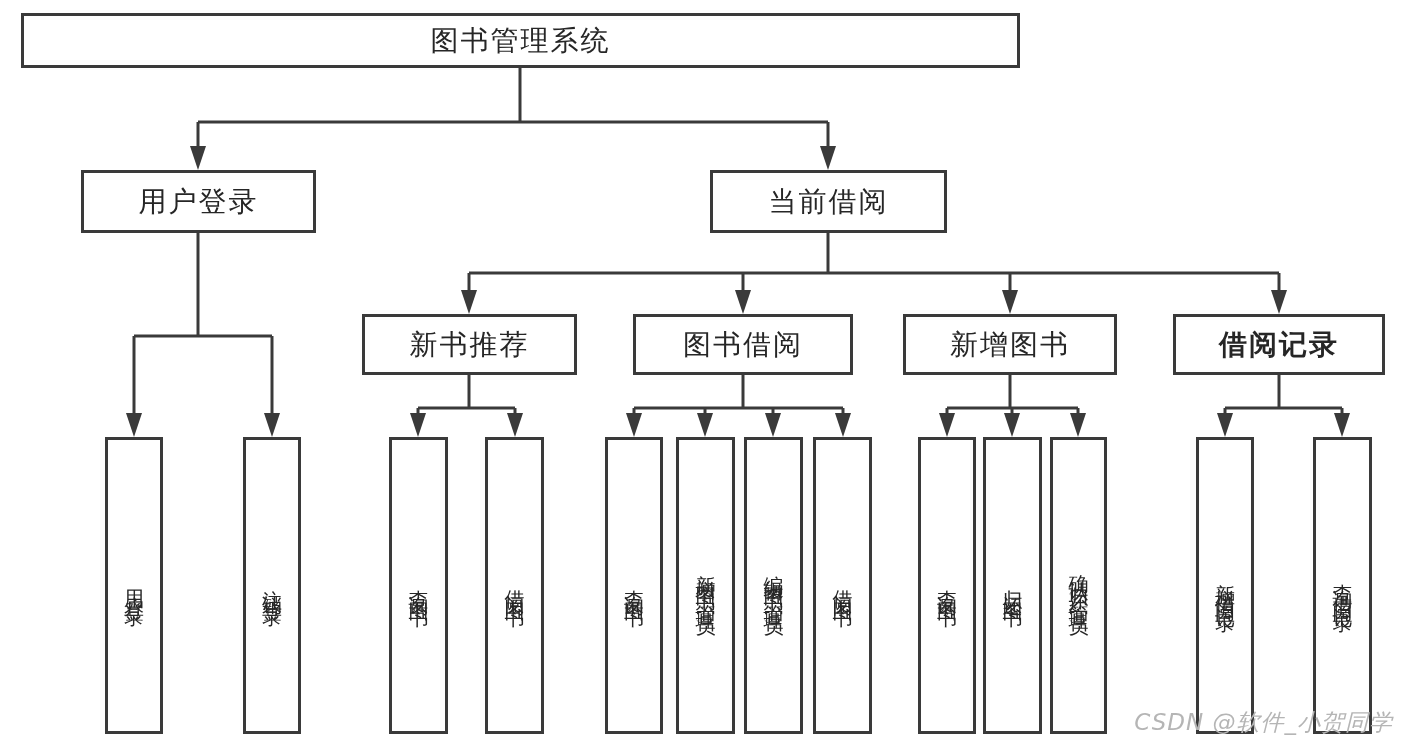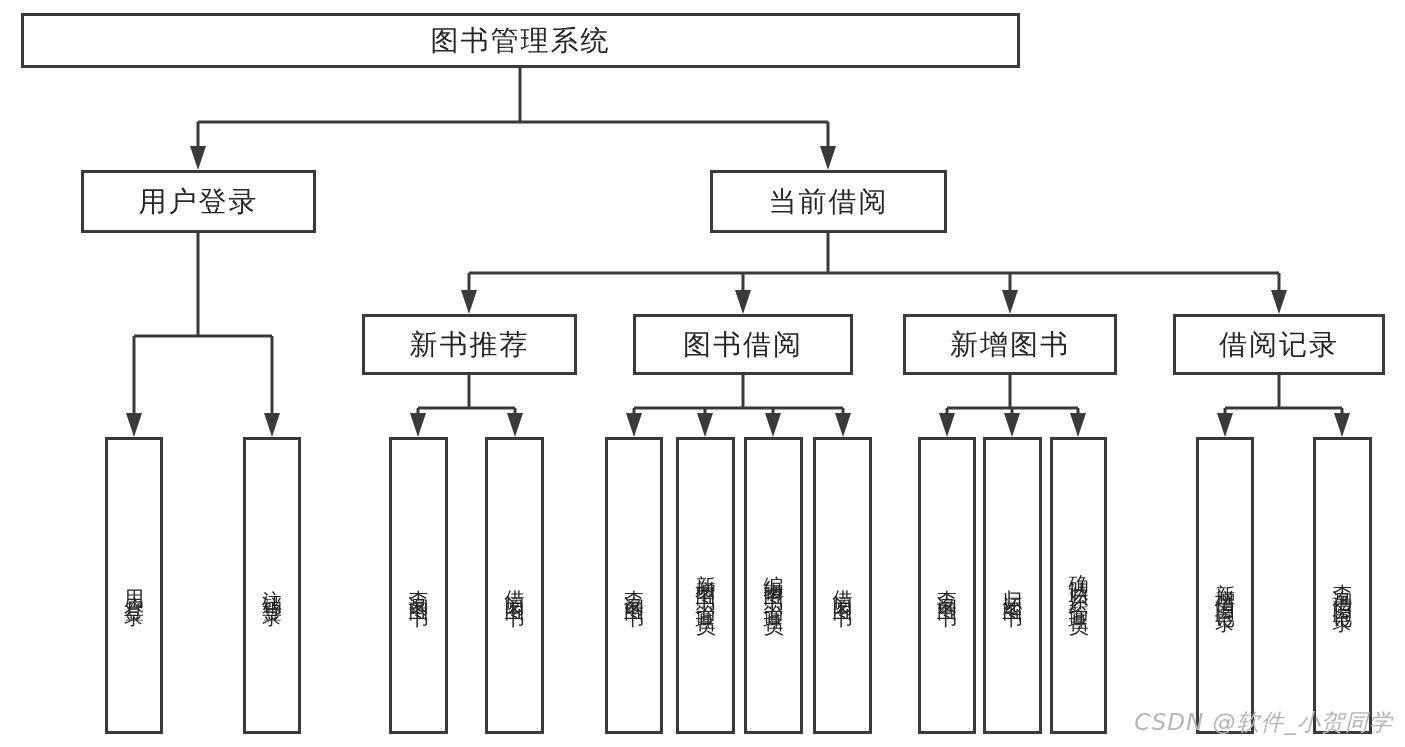--- a/index.html
+++ b/index.html
@@ -113,21 +113,21 @@
 
   <div class="node h" style="left:362px;top:314px;width:215px;height:61px;">
     <span>新书推荐</span>
   </div>
   <div class="node h" style="left:633px;top:314px;width:220px;height:61px;">
     <span>图书借阅</span>
   </div>
   <div class="node h" style="left:903px;top:314px;width:214px;height:61px;">
     <span>新增图书</span>
   </div>
-  <div class="node h" style="left:1173px;top:314px;width:212px;height:61px;">
+  <div class="node h" style="left:1173px;top:314px;width:212px;height:61px;font-weight:bold;">
     <span>借阅记录</span>
   </div>
 
   <div class="node v" style="left:105px;top:437px;width:58px;height:297px;">
     <span class="vtext">用户登录</span>
   </div>
   <div class="node v" style="left:243px;top:437px;width:58px;height:297px;">
     <span class="vtext">注销登录</span>
   </div>
 

